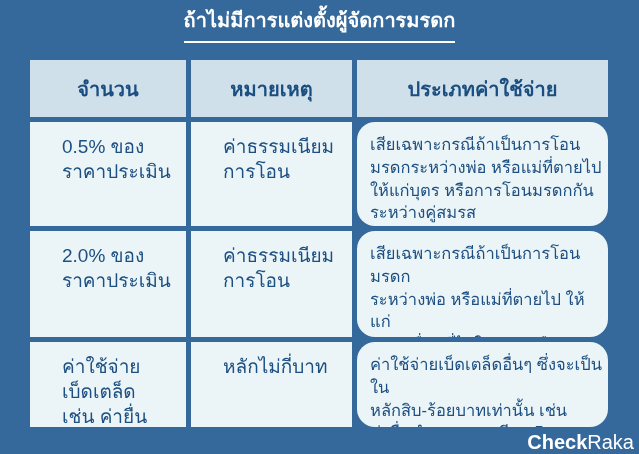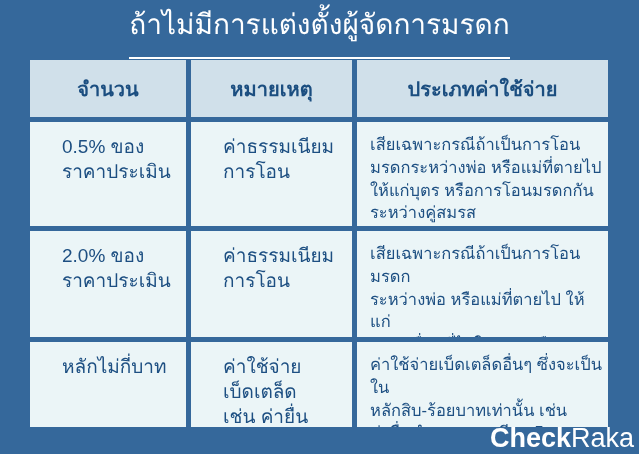--- a/index.html
+++ b/index.html
@@ -18,25 +18,25 @@
   .title-wrap {
     position: absolute;
     top: 8px;
     left: 0;
     width: 100%;
     text-align: center;
   }
   .title-text {
     display: inline-block;
     color: #FFFFFF;
-    font-size: 28px;
-    font-weight: 400;
+    font-size: 20px;
+    font-weight: 700;
     line-height: 1.2;
     border-bottom: 2px solid #FFFFFF;
-    padding-bottom: 15px;
+    padding-bottom: 9px;
   }
   
   .fee-table {
     position: absolute;
     left: 30px;
     top: 60px;
     display: grid;
     grid-template-columns: 156px 161px 251px;
     grid-template-rows: 57px 104px 106px 85px;
     column-gap: 5px;
@@ -57,28 +57,29 @@
     font-size: 19px;
     line-height: 1.32;
     padding: 12px 8px 0 32px;
     white-space: pre-line;
     overflow: hidden;
   }
   .cell.note {
     font-size: 16.5px;
     line-height: 1.38;
     padding: 11px 6px 0 13px;
+    border-radius: 18px;
   }
   
   .logo {
     position: absolute;
     right: 5px;
     bottom: 2px;
     color: #FFFFFF;
-    font-size: 27px;
+    font-size: 20px;
     line-height: 1;
   }
   .logo-bold { font-weight: 700; }
   .logo-light { font-weight: 300; }
 </style>
 </head>
 <body>
 
 <div class="canvas">
 
@@ -103,24 +104,24 @@
 
     <div class="cell">2.0% ของ
 ราคาประเมิน</div>
     <div class="cell">ค่าธรรมเนียม
 การโอน</div>
     <div class="cell note">เสียเฉพาะกรณีถ้าเป็นการโอนมรดก
 ระหว่างพ่อ หรือแม่ที่ตายไป ให้แก่
 บุคคลอื่น (ที่ไม่ใช่บุตร หรือคู่สมรส)
 เช่น พี่น้องของผู้ตาย</div>
 
-    <div class="cell">หลักไม่กี่บาท</div>
     <div class="cell">ค่าใช้จ่ายเบ็ดเตล็ด
 เช่น ค่ายื่นคำขอ
 จดทะเบียน</div>
+    <div class="cell">หลักไม่กี่บาท</div>
     <div class="cell note">ค่าใช้จ่ายเบ็ดเตล็ดอื่นๆ ซึ่งจะเป็นใน
 หลักสิบ-ร้อยบาทเท่านั้น เช่น
 ค่ายื่นคำขอจดทะเบียน 5 บาท</div>
   </div>
 
   <div class="logo">
     <span class="logo-bold">Check</span><span class="logo-light">Raka</span>
   </div>
 
 </div>

